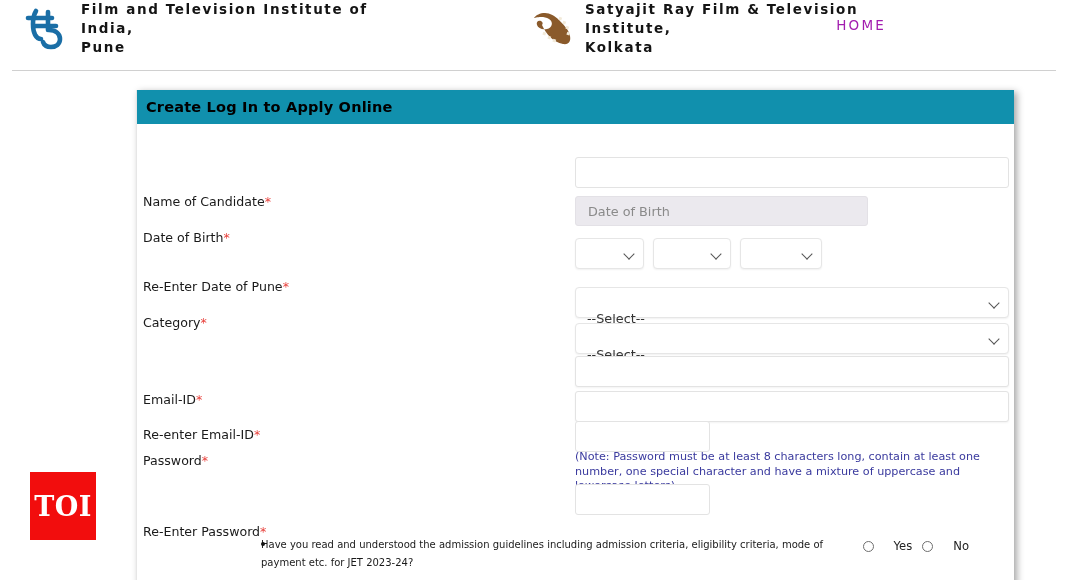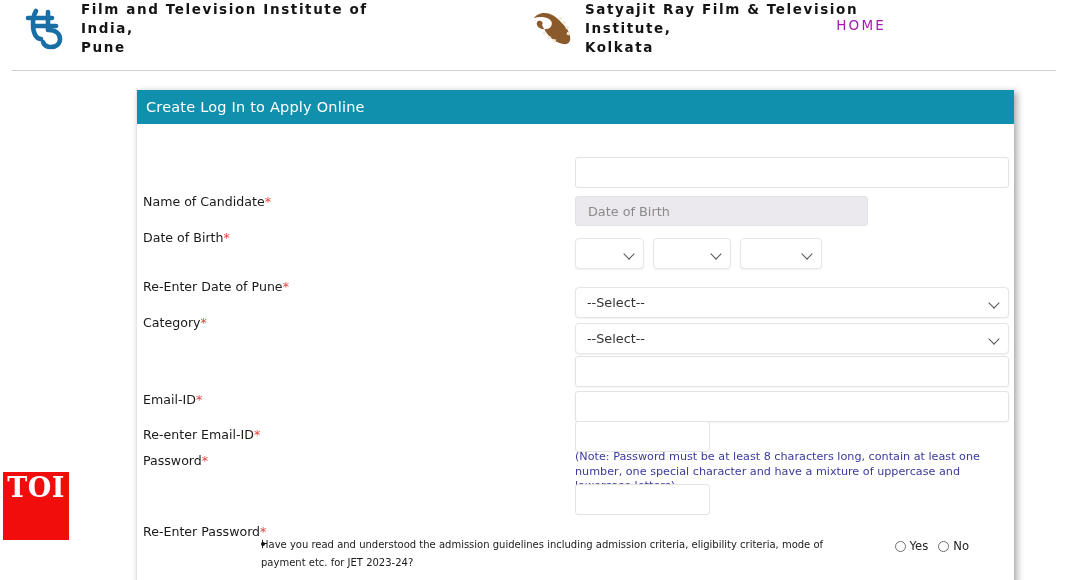--- a/index.html
+++ b/index.html
@@ -41,21 +41,21 @@
     position: absolute; left: 136px; top: 90px;
     width: 878px; height: 500px;
     background: #ffffff;
     box-shadow: 3px 2px 7px rgba(0,0,0,0.35);
     border-left: 1px solid #e6e6e6;
   }
   .card-title-bar {
     height: 34px; background: #1190ad; display: flex; align-items: center;
   }
   .card-title {
-    color: #ffffff; font-size: 14.5px; font-weight: normal;
+    color: #000000; font-size: 14.5px; font-weight: bold;
     margin-left: 9px; letter-spacing: 0.2px;
   }
   .card-body { position: relative; height: 466px; }
 
   
   .lbl {
     position: absolute; left: 6px;
     font-size: 12.6px; color: #1a1a1a; white-space: nowrap; margin-top: 26px;
   }
   .req { color: #e8413c; font-size: 12.6px; }
@@ -68,21 +68,21 @@
   }
   .txt.shadow { box-shadow: 0 1px 2px rgba(0,0,0,0.05); }
   .dob-display {
     background: #ebe9ee; border: 1px solid #e3e1e6; border-radius: 3px;
     height: 30px; line-height: 30px; padding: 0 12px;
     font-size: 12.8px; color: #8a8a8a; width: 293px;
   }
   .sel {
     position: relative; background: #fff; border: 1px solid #e6e6e6;
     border-radius: 4px; height: 31px; line-height: 29px;
-    font-size: 12.8px; color: #333; padding: 0 26px 0 11px;
+    font-size: 12.8px; color: #333; padding: 16px 26px 0 11px;
     box-shadow: 0 1px 2px rgba(0,0,0,0.06);
   }
   .sel .chev {
     position: absolute; right: 9px; top: 11px;
     width: 9px; height: 9px;
   }
   .sel .chev:before {
     content: ""; position: absolute; left: 0; top: 0;
     width: 7px; height: 7px; border-right: 1.6px solid #555;
     border-bottom: 1.6px solid #555; transform: rotate(45deg);
@@ -104,29 +104,29 @@
     font-size: 10px; color: #1a1a1a; line-height: 17.5px;
   }
   .qopts {
     position: absolute; right: 32px; top: 3px;
     display: flex; align-items: center; gap: 5px;
   }
   .radio {
     width: 11px; height: 11px; border-radius: 50%;
     border: 1px solid #6e6e6e; background: #fff; display: inline-block;
   }
-  .ropt { display: flex; align-items: center; gap: 4px; }
+  .ropt { display: flex; align-items: center; gap: 20px; }
   .ropt span.t { font-size: 11.6px; color: #222; }
   .ropt + .ropt { margin-left: 5px; }
 
   
   .toi {
-    position: absolute; left: 3px; top: 472px;
+    position: absolute; left: 30px; top: 472px;
     width: 66px; height: 68px; background: #f20d0d;
-    display: flex; justify-content: center;
+    display: flex; align-items: center; justify-content: center;
   }
   .toi-text {
     color: #ffffff; font-family: "DejaVu Serif", "Liberation Serif", serif;
     font-size: 27px; font-weight: bold; letter-spacing: 0.5px;
   }
 </style>
 </head>
 <body>
 
 <div id="page">

